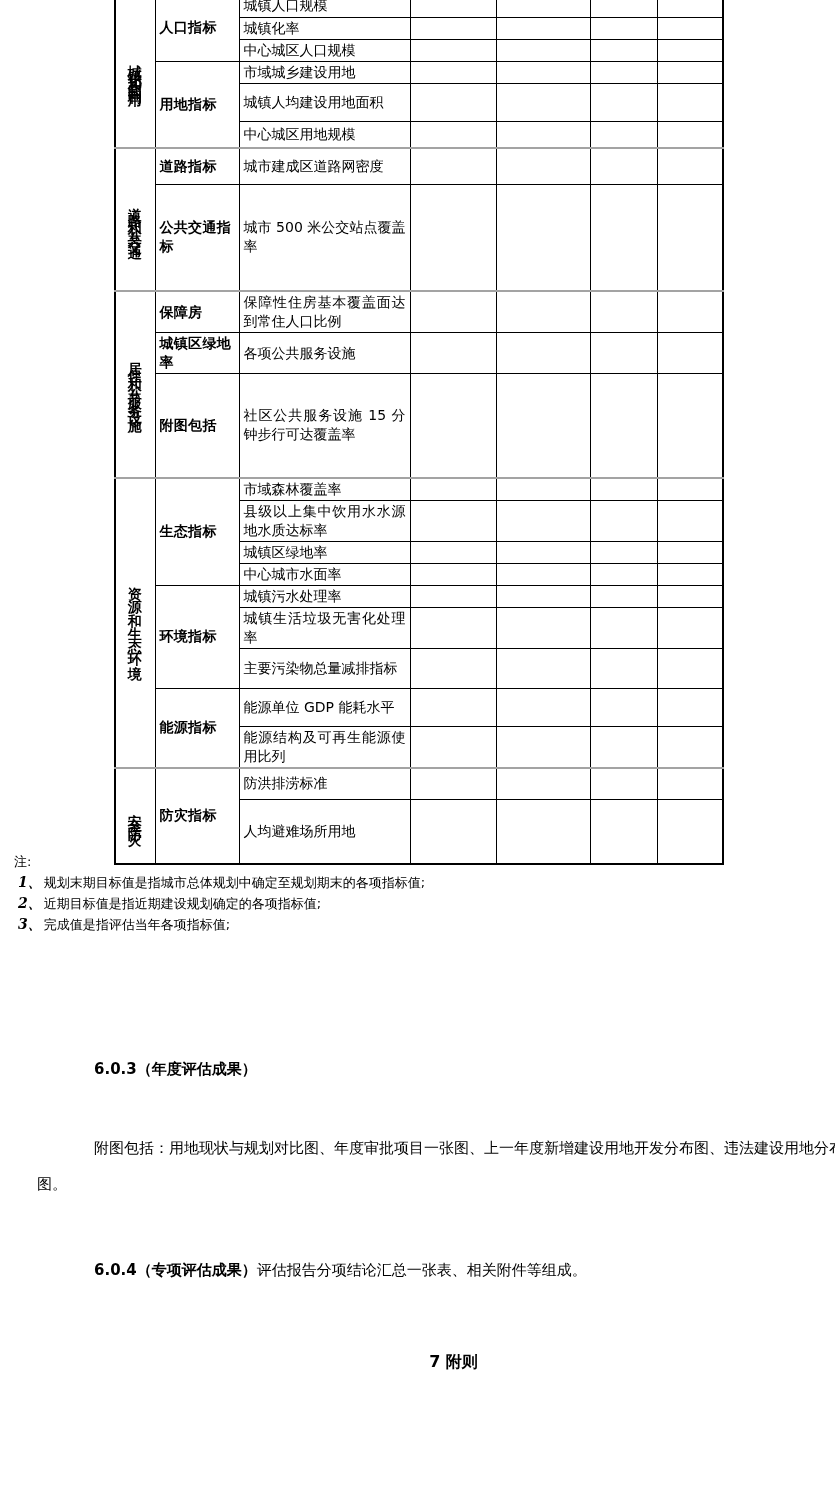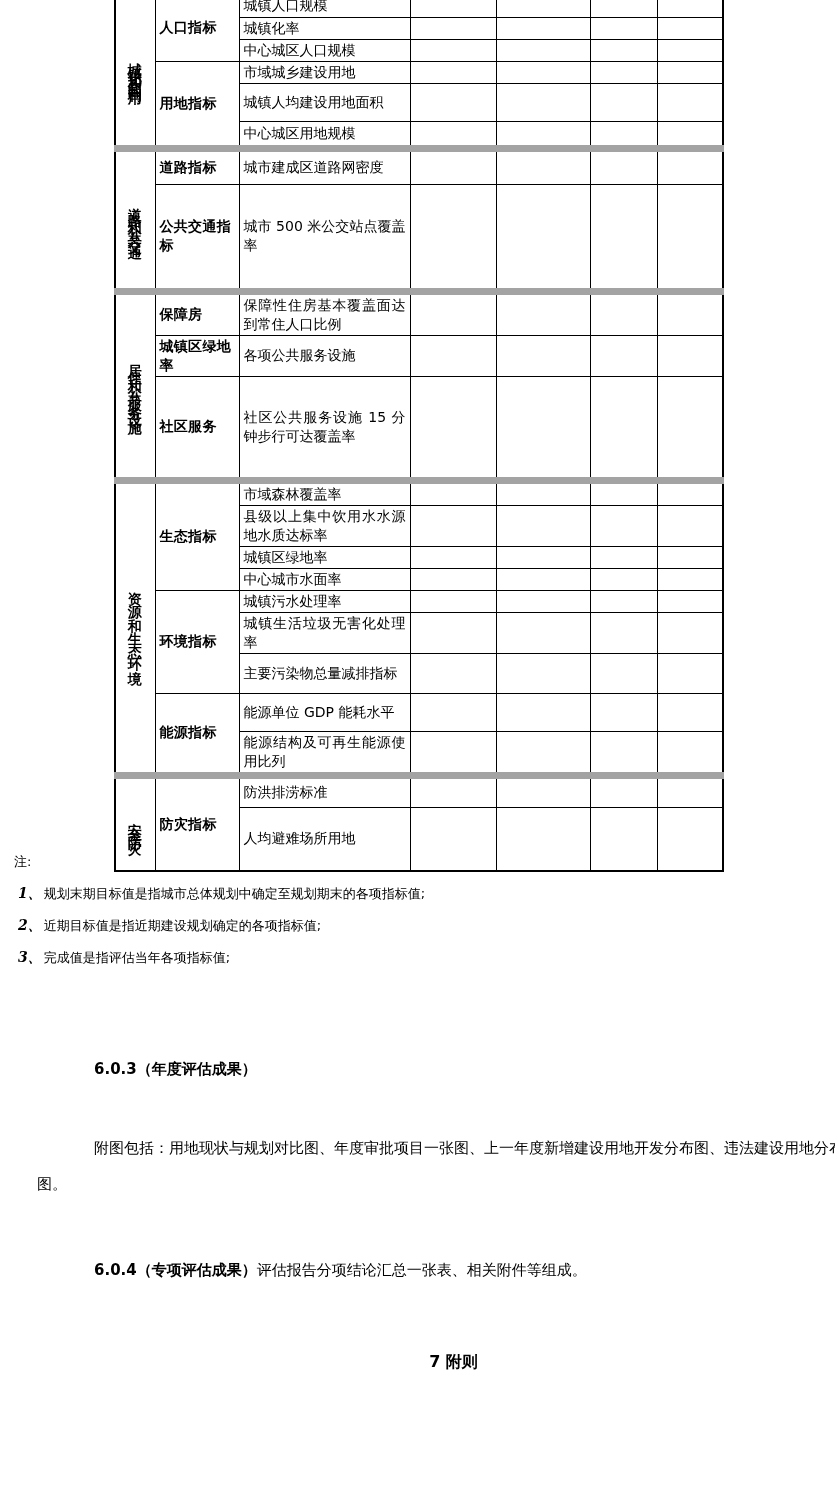--- a/index.html
+++ b/index.html
@@ -11,41 +11,41 @@
   }
 
   
   .table-wrap { position:absolute; left:114px; top:-7px; }
   table.ind-table {
     border-collapse:collapse; table-layout:fixed; width:607px;
     font-size:14px; color:#000;
   }
   table.ind-table { border:2px solid #000; }
   table.ind-table td { border:1px solid #000; padding:1px 4px; vertical-align:middle; }
-  tr.sec td { border-top:7px solid #a3a3a3; }
+  tr.sec td { border-top:2px solid #a3a3a3; }
 
   td.cat { font-weight:bold; text-align:center; padding:0; }
   .vtext {
     writing-mode:vertical-lr; text-orientation:upright;
     display:inline-block; line-height:1;
   }
   td.cat-s0 .vtext { letter-spacing:4px; }
   td.cat-s1 .vtext { letter-spacing:6px; }
   td.cat-s2 .vtext { letter-spacing:7px; }
   td.cat-s3 { vertical-align:top; padding-top:7px; }
   td.cat-s3 .vtext { letter-spacing:13px; }
   td.cat-s4 .vtext { letter-spacing:6px; }
 
   td.grp { font-weight:bold; padding:1px 6px; letter-spacing:0.3px; line-height:19px; }
   td.ind { line-height:19px; text-align:justify; text-justify:inter-character; }
   td.val { }
 
   
   .notes { position:absolute; left:14px; top:852px; font-size:13px; line-height:20px; }
-  .note-item { margin-top:11px; padding-left:4px; }
+  .note-item { margin-top:0; padding-left:4px; }
   .note-num {
     font-family:"DejaVu Serif", serif; font-style:italic; font-weight:bold;
     font-size:14px; margin-right:2px;
   }
 
   
   .doc-par { position:absolute; left:1px; width:833px; font-size:15px; line-height:24px;margin-left:36px; }
   .indent { text-indent:57px; }
   .wrap2 { line-height:36px; }
   .bold { font-weight:bold; }
@@ -148,21 +148,21 @@
         </tr>
         <tr style="height:37px">
           <td class="grp">城镇区绿地率</td>
           <td class="ind">各项公共服务设施</td>
           <td class="val"></td>
             <td class="val"></td>
             <td class="val"></td>
             <td class="val"></td>
         </tr>
         <tr style="height:104px">
-          <td class="grp">社区服务</td>
+          <td class="grp">附图包括</td>
           <td class="ind">社区公共服务设施 15 分钟步行可达覆盖率</td>
           <td class="val"></td>
             <td class="val"></td>
             <td class="val"></td>
             <td class="val"></td>
         </tr>
 
         <tr class="sec" style="height:17px">
           <td class="cat cat-s3" rowspan="9"><div class="vtext">资源和生态环境</div></td>
           <td class="grp" rowspan="4">生态指标</td>

